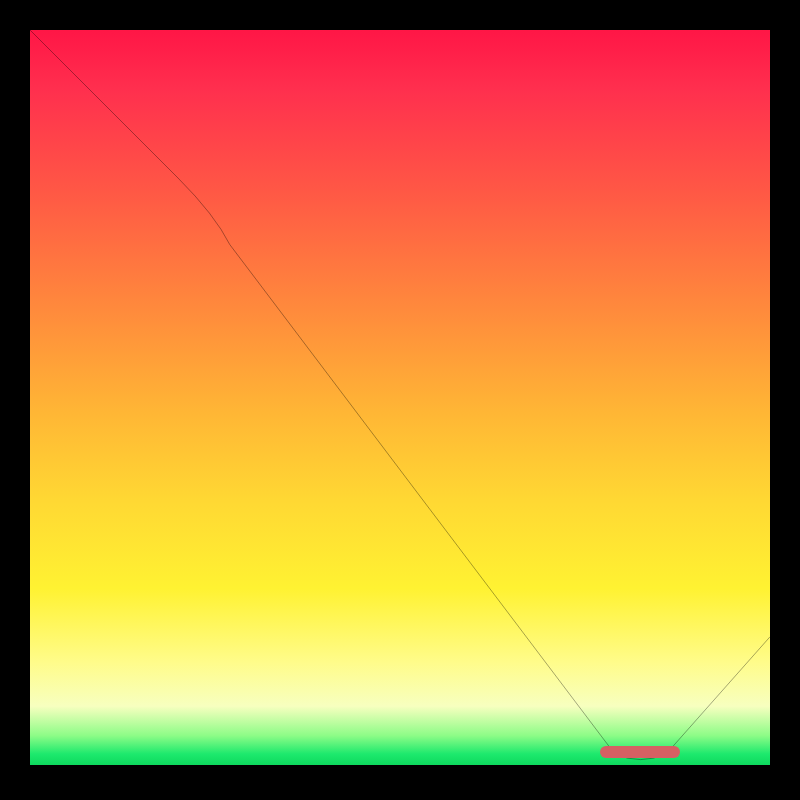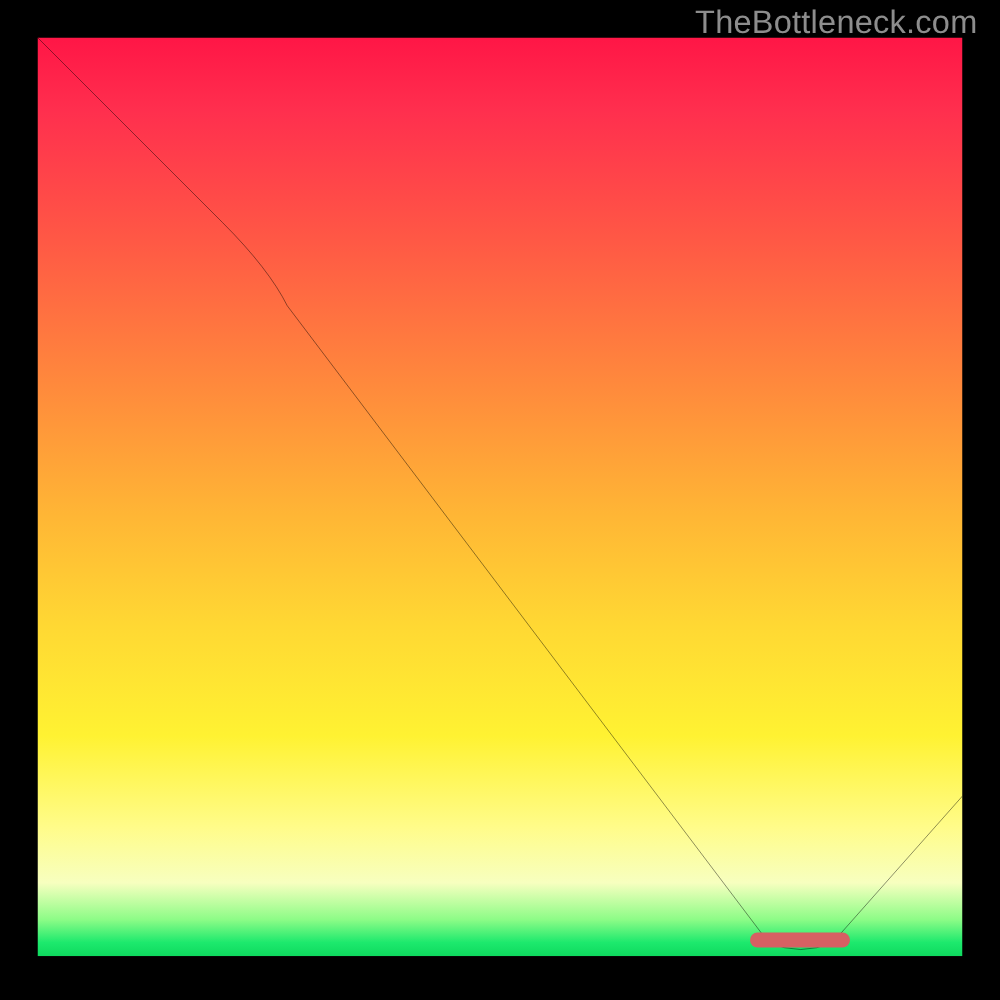--- a/index.html
+++ b/index.html
@@ -67,21 +67,20 @@
     position: absolute;
     height: 12px;
     border-radius: 6px;
     z-index: 6;
   }
 </style>
 </head>
 <body>
 <div class="page">
 
-  <div class="watermark">TheBottleneck.com</div>
 
   <div class="plot">
     <div class="gradient"></div>
 
     <svg class="curve" viewBox="0 0 100 100" preserveAspectRatio="none">
       <path d="M 0 0 L 20 20 Q 25 25 27 29 L 79 97.8 Q 82.5 99.4 86 97.8 L 100 82" fill="none" stroke="#000" stroke-width="0.35" vector-effect="non-scaling-stroke"></path>
     </svg>
 
     <div class="bar" style="left:570px; width:80px; top:716px; background:#d66063;"></div>
   </div>

